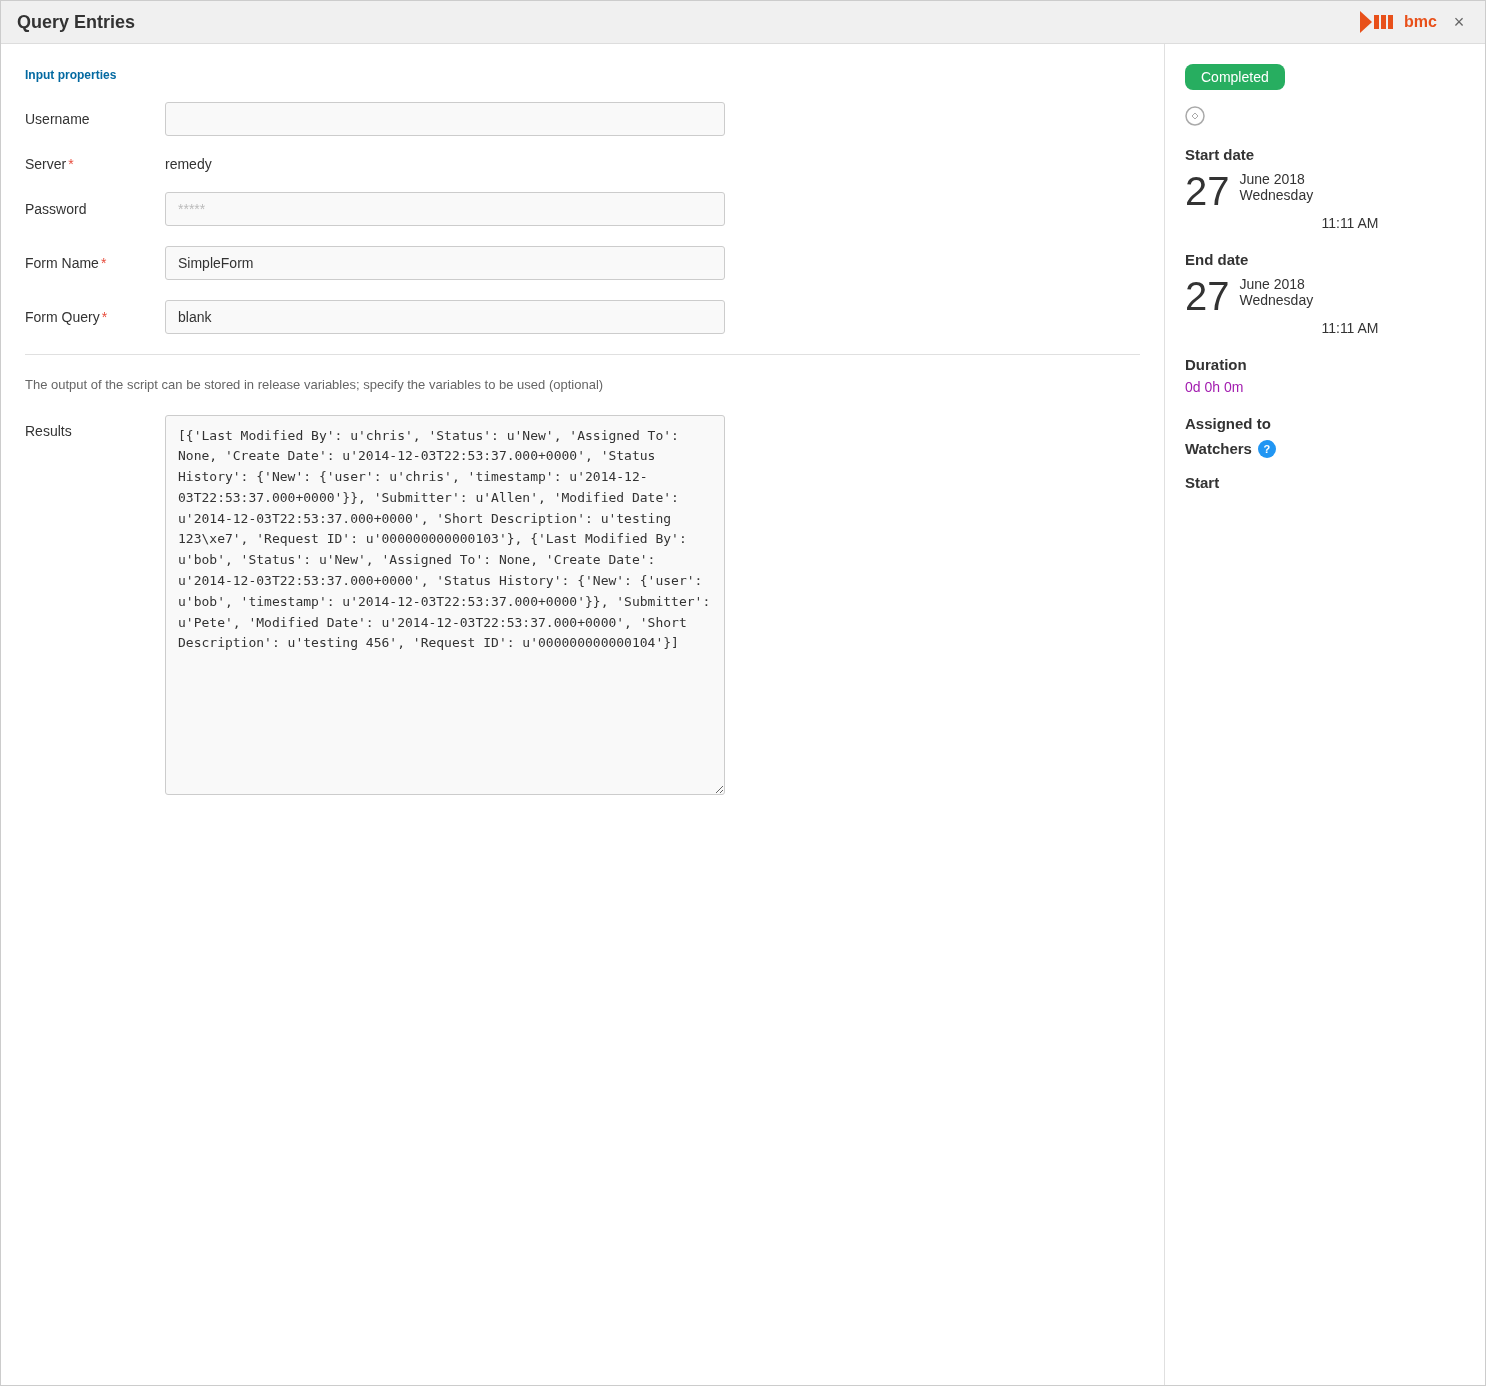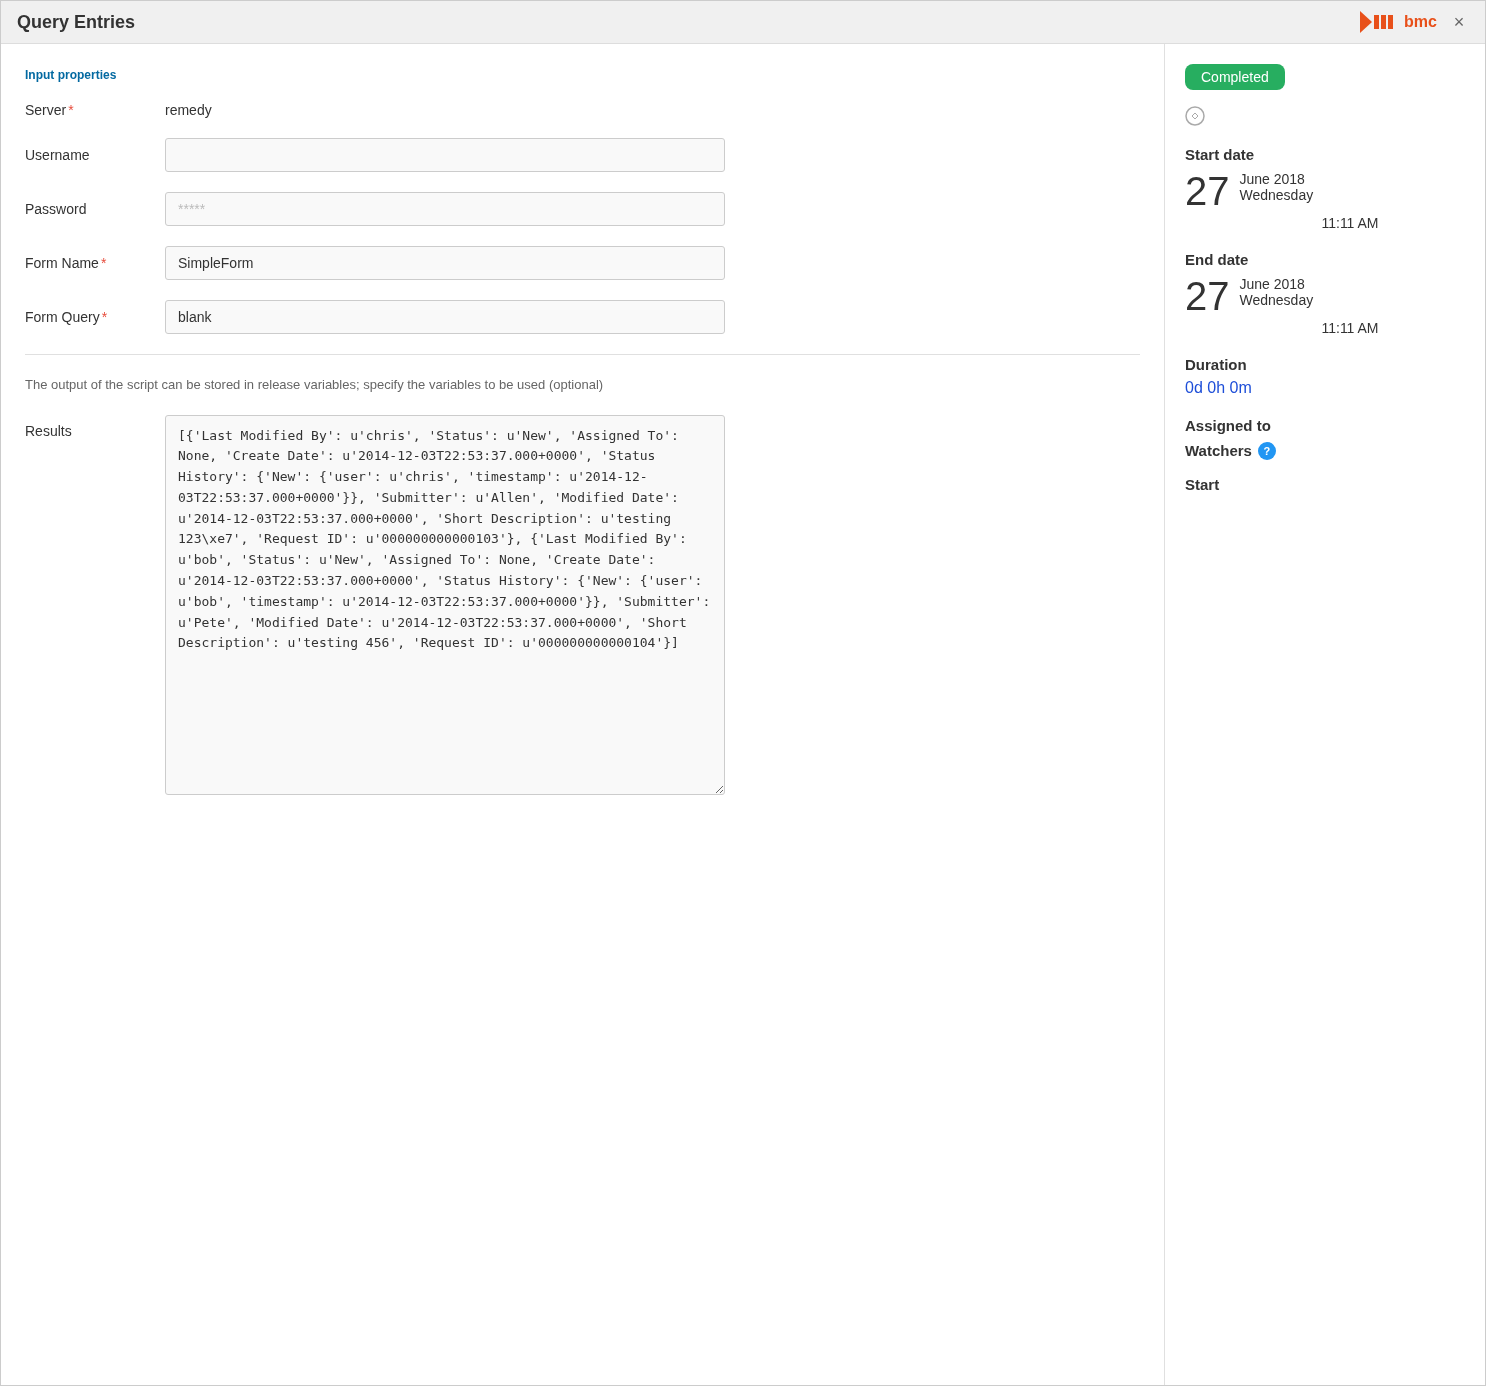--- a/index.html
+++ b/index.html
@@ -211,22 +211,22 @@
     .duration-section {
       margin-bottom: 20px;
     }
     .duration-label {
       font-size: 15px;
       font-weight: 700;
       color: #333;
       margin-bottom: 6px;
     }
     .duration-value {
-      font-size: 16px;
-      color: #1d4ed8;
+      font-size: 14px;
+      color: #a21caf;
     }
     .assigned-section {
       margin-bottom: 16px;
     }
     .assigned-label {
       font-size: 15px;
       font-weight: 700;
       color: #333;
       margin-bottom: 4px;
       display: flex;
@@ -277,29 +277,29 @@
   </div>
 
 
   <div class="main-content">
 
     <div class="left-panel">
 
       <div class="section-title">Input properties</div>
 
       <div class="form-row">
+        <div class="form-label">Username</div>
+        <input type="text" class="form-input" value="" style="">
+      </div>
+
+      <div class="form-row">
         <div class="form-label">
           <span>Server</span><span class="required-star">*</span>
         </div>
         <span class="form-value">remedy</span>
-      </div>
-
-      <div class="form-row">
-        <div class="form-label">Username</div>
-        <input type="text" class="form-input" value="" style="">
       </div>
 
       <div class="form-row">
         <div class="form-label">Password</div>
         <input type="password" class="form-input" placeholder="*****" style="">
       </div>
 
       <div class="form-row">
         <div class="form-label">
           <span>Form Name</span><span class="required-star">*</span>

